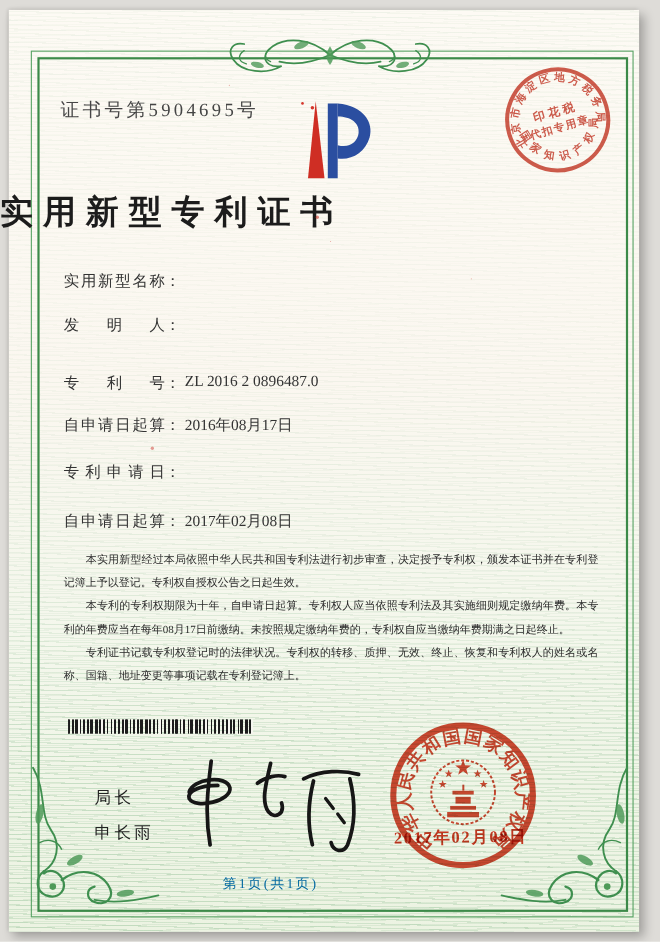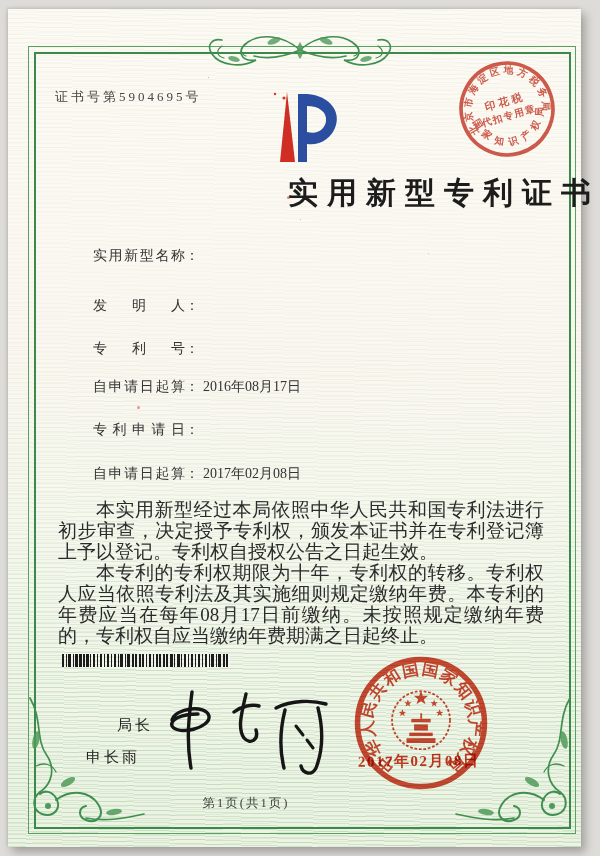--- a/index.html
+++ b/index.html
@@ -21,55 +21,55 @@
       repeating-linear-gradient(1.6deg, rgba(96,165,108,.20) 0 1px, rgba(255,255,255,0) 1px 4px),
       repeating-linear-gradient(-1.2deg, rgba(96,165,108,.12) 0 1px, rgba(255,255,255,0) 1px 5px);
     -webkit-mask-image:linear-gradient(180deg, rgba(0,0,0,.30) 0%, rgba(0,0,0,.16) 30%, rgba(0,0,0,.45) 62%, rgba(0,0,0,.95) 80%, #000 100%);
     mask-image:linear-gradient(180deg, rgba(0,0,0,.30) 0%, rgba(0,0,0,.16) 30%, rgba(0,0,0,.45) 62%, rgba(0,0,0,.95) 80%, #000 100%);
   }
   
   .frame-outer{position:absolute;left:28px;top:46px;width:546px;height:786px;border:1px solid #57a263;}
   .frame-inner{position:absolute;left:34px;top:52px;width:533px;height:773px;border:2px solid #3c8a49;}
   .flourish{position:absolute;pointer-events:none;}
   
-  .cert-no{position:absolute;left:55px;top:88px;font-size:13px;letter-spacing:3px;color:#454545;}
+  .cert-no{position:absolute;left:55px;top:88px;font-size:17px;letter-spacing:3px;color:#454545;}
   .logo{position:absolute;left:241px;top:88px;}
   .title{
-    position:absolute;left:0;top:173px;width:600px;text-align:right;
+    position:absolute;left:0;top:173px;width:600px;text-align:left;
     font-size:30px;font-weight:700;letter-spacing:9px;color:#1c1c1c;
   }
   .fields{position:absolute;left:58px;top:244px;width:486px;}
-  .field-row{position:absolute;left:0;display:flex;font-size:14px;color:#333;white-space:nowrap;margin-left:35px;}
+  .field-row{position:absolute;left:0;display:flex;font-size:14px;color:#333;white-space:nowrap;}
   .field-label{display:inline-block;width:92px;text-align:justify;text-align-last:justify;}
   .field-colon{margin-right:4px;}
-  .r0{top:3px}.r1{top:53px}.r2{top:96px}.r3{top:134px}.r4{top:177px}.r5{top:221px}
+  .r0{top:3px}.r1{top:43px}.r2{top:96px}.r3{top:134px}.r4{top:177px}.r5{top:221px}
   .body-text{
     position:absolute;left:58px;top:499px;width:486px;
-    font-size:19px;line-height:21px;color:#2b2b2b;text-align:justify;
+    font-size:10px;line-height:21px;color:#2b2b2b;text-align:justify;
   }
   .body-text p{margin:0;text-indent:2em;}
   
   .barcode{
     position:absolute;left:62px;top:654px;width:168px;height:13px;
     background:
       repeating-linear-gradient(90deg,#1c1c1c 0 1.5px,transparent 1.5px 3.5px),
       repeating-linear-gradient(90deg,#1c1c1c 0 1px,transparent 1px 6.5px),
       repeating-linear-gradient(90deg,transparent 0 9px,#f6f6f0 9px 10.5px);
   }
-  .signer-title{position:absolute;left:86px;top:716px;font-size:15px;letter-spacing:3px;color:#222;font-family:Liberation Mono, monospace;margin-left:31px;}
+  .signer-title{position:absolute;left:86px;top:716px;font-size:15px;letter-spacing:3px;color:#222;font-family:Liberation Mono, monospace;}
   .signer-name{position:absolute;left:86px;top:748px;font-size:15px;letter-spacing:3px;color:#222;font-family:Liberation Mono, monospace;}
   .signature{position:absolute;left:158px;top:678px;}
   
   .main-seal{position:absolute;left:352px;top:654px;mix-blend-mode:multiply;opacity:.92;}
   .tax-seal{position:absolute;left:456px;top:58px;transform:rotate(-16deg);mix-blend-mode:multiply;opacity:.85;}
   .date-stamp{
     position:absolute;left:358px;top:752px;font-size:15px;font-weight:700;color:#cf3a22;
     letter-spacing:1.5px;transform:rotate(-.8deg);mix-blend-mode:multiply;z-index:9;
   }
-  .footer{position:absolute;left:0;top:795px;width:492px;text-align:center;font-size:12.5px;color:#404040;letter-spacing:2px;}
+  .footer{position:absolute;left:0;top:795px;width:492px;text-align:center;font-size:12.5px;color:#0369a1;letter-spacing:2px;}
   .specks{position:absolute;left:287px;top:196px;width:3px;height:3px;border-radius:50%;background:rgba(200,40,30,.55);
     box-shadow:12px 22px 0 -1px rgba(200,40,30,.4), -80px -120px 0 -1px rgba(200,40,30,.5),
       140px 56px 0 -1px rgba(200,40,30,.35), -150px 210px 0 0 rgba(200,40,30,.45), 24px 6px 0 -1.5px rgba(200,40,30,.4);}
 </style>
 </head>
 <body>
 
 <div class="paper"></div>
 <div class="guilloche"></div>
 
@@ -146,40 +146,42 @@
     <span class="field-label">实用新型名称</span>
       <span class="field-colon">：</span>
   </div>
   <div class="field-row r1">
     <span class="field-label">发明人</span>
       <span class="field-colon">：</span>
   </div>
   <div class="field-row r2">
     <span class="field-label">专利号</span>
       <span class="field-colon">：</span>
+    <span class="field-value">ZL 2016 2 0896487.0</span>
   </div>
   <div class="field-row r3">
     <span class="field-label">自申请日起算</span>
       <span class="field-colon">：</span>
     <span class="field-value">2016年08月17日</span>
   </div>
   <div class="field-row r4">
     <span class="field-label">专利申请日</span>
       <span class="field-colon">：</span>
   </div>
   <div class="field-row r5">
     <span class="field-label">自申请日起算</span>
       <span class="field-colon">：</span>
     <span class="field-value">2017年02月08日</span>
   </div>
 </div>
 
 <div class="body-text">
   <p>本实用新型经过本局依照中华人民共和国专利法进行初步审查，决定授予专利权，颁发本证书并在专利登记簿上予以登记。专利权自授权公告之日起生效。</p>
-  <p>本专利的专利权期限为十年，专利权的转移。专利权人应当依照专利法及其实施细则规定缴纳年费。本专利的年费应当在每年08月17日前缴纳。未按照规定缴纳年费的，专利权自应当缴纳年费期满之日起终止。</p>
+  <p>本专利的专利权期限为十年，自申请日起算。专利权人应当依照专利法及其实施细则规定缴纳年费。本专利的年费应当在每年08月17日前缴纳。未按照规定缴纳年费的，专利权自应当缴纳年费期满之日起终止。</p>
+  <p>专利证书记载专利权登记时的法律状况。专利权的转移、质押、无效、终止、恢复和专利权人的姓名或名称、国籍、地址变更等事项记载在专利登记簿上。</p>
 </div>
 
 <div class="barcode"></div>
 
 <div class="signer-title">局长</div>
 <div class="signer-name">申长雨</div>
 
 <svg class="signature" width="178" height="104" viewBox="0 0 178 104">
   <g stroke="#161616" fill="none" stroke-width="3.4" stroke-linecap="round" stroke-linejoin="round">
     <path d="M34,14 C31,38 28,62 33,90"></path>

